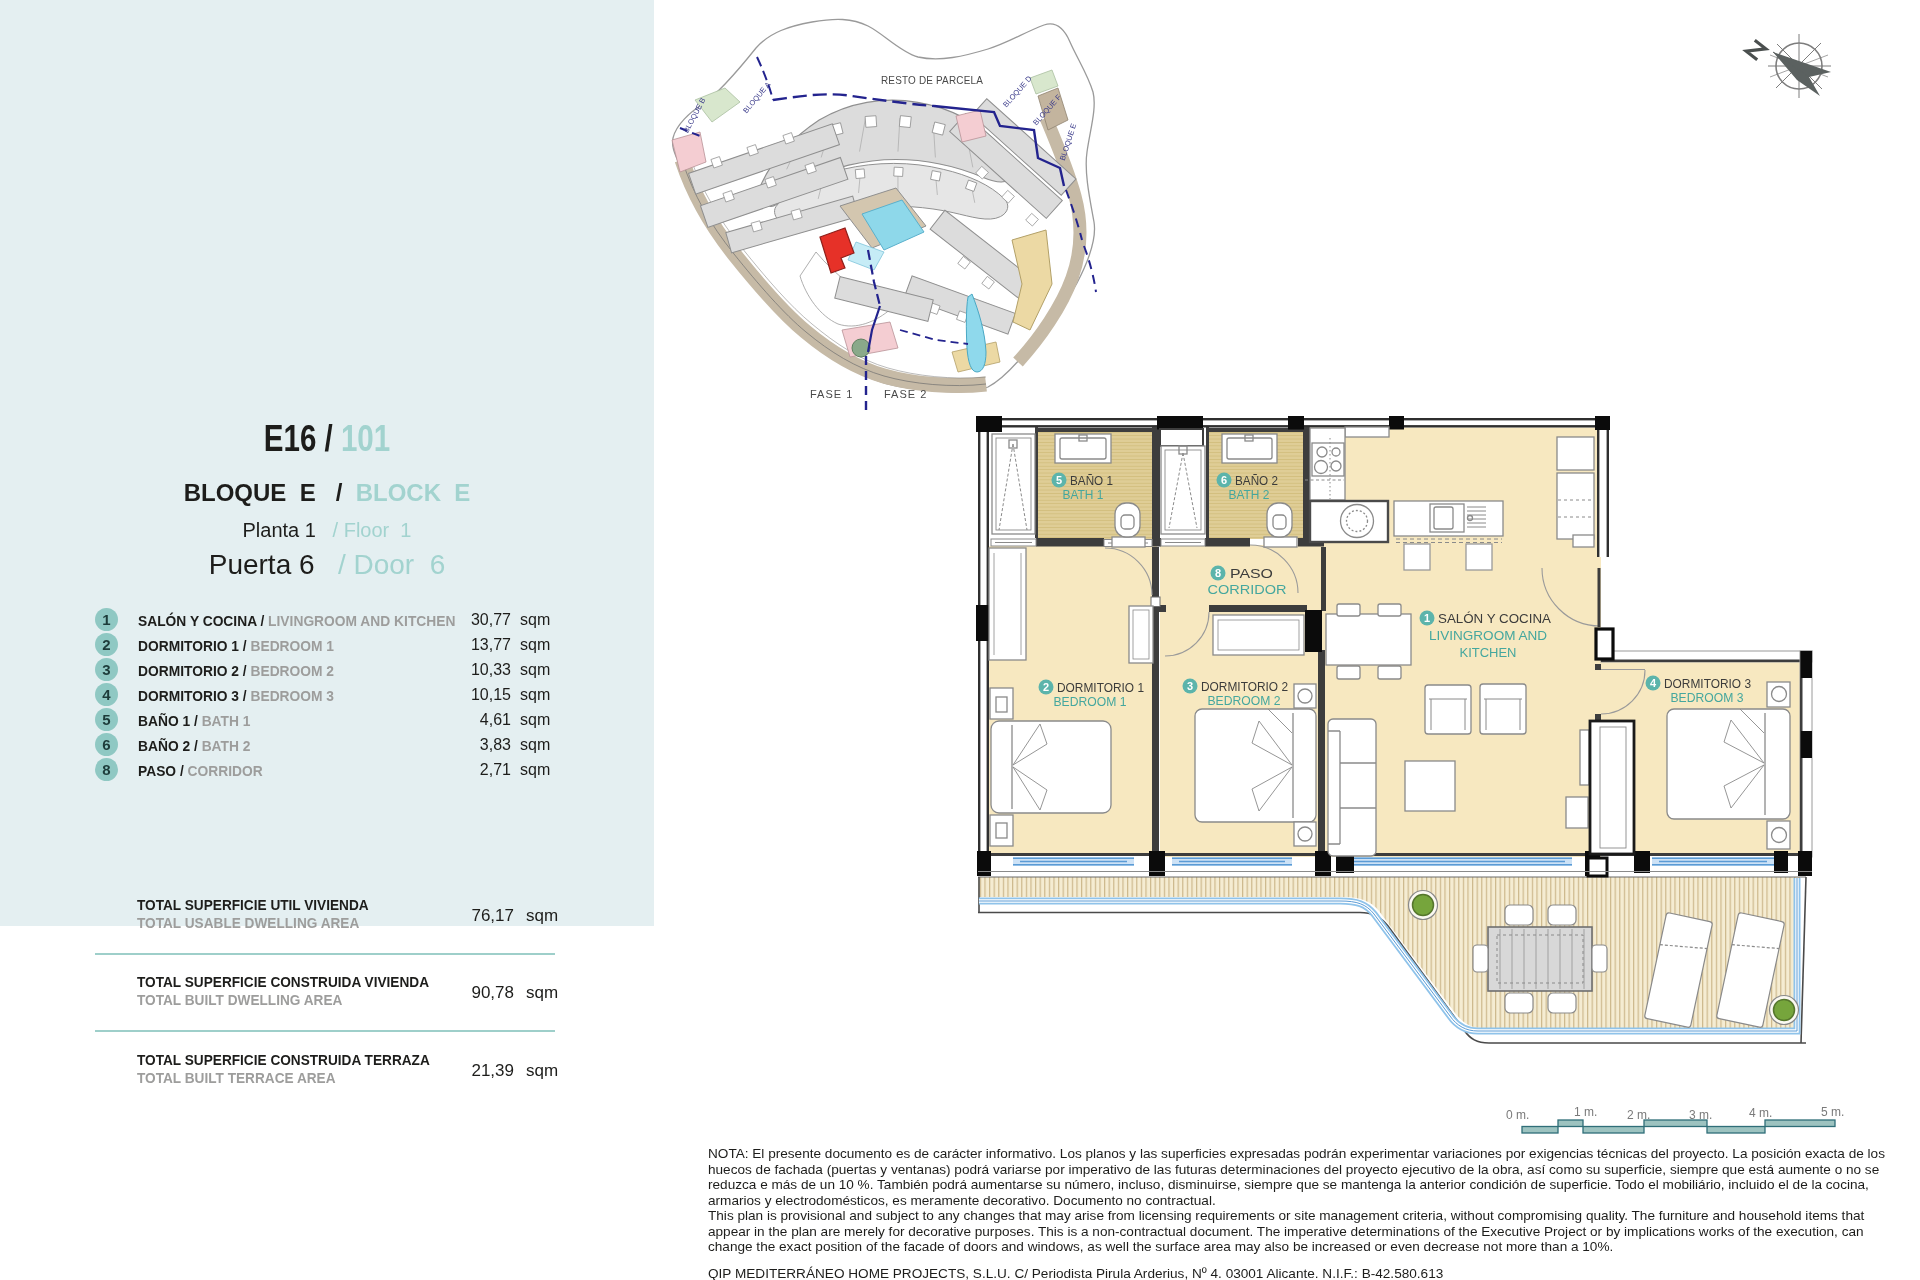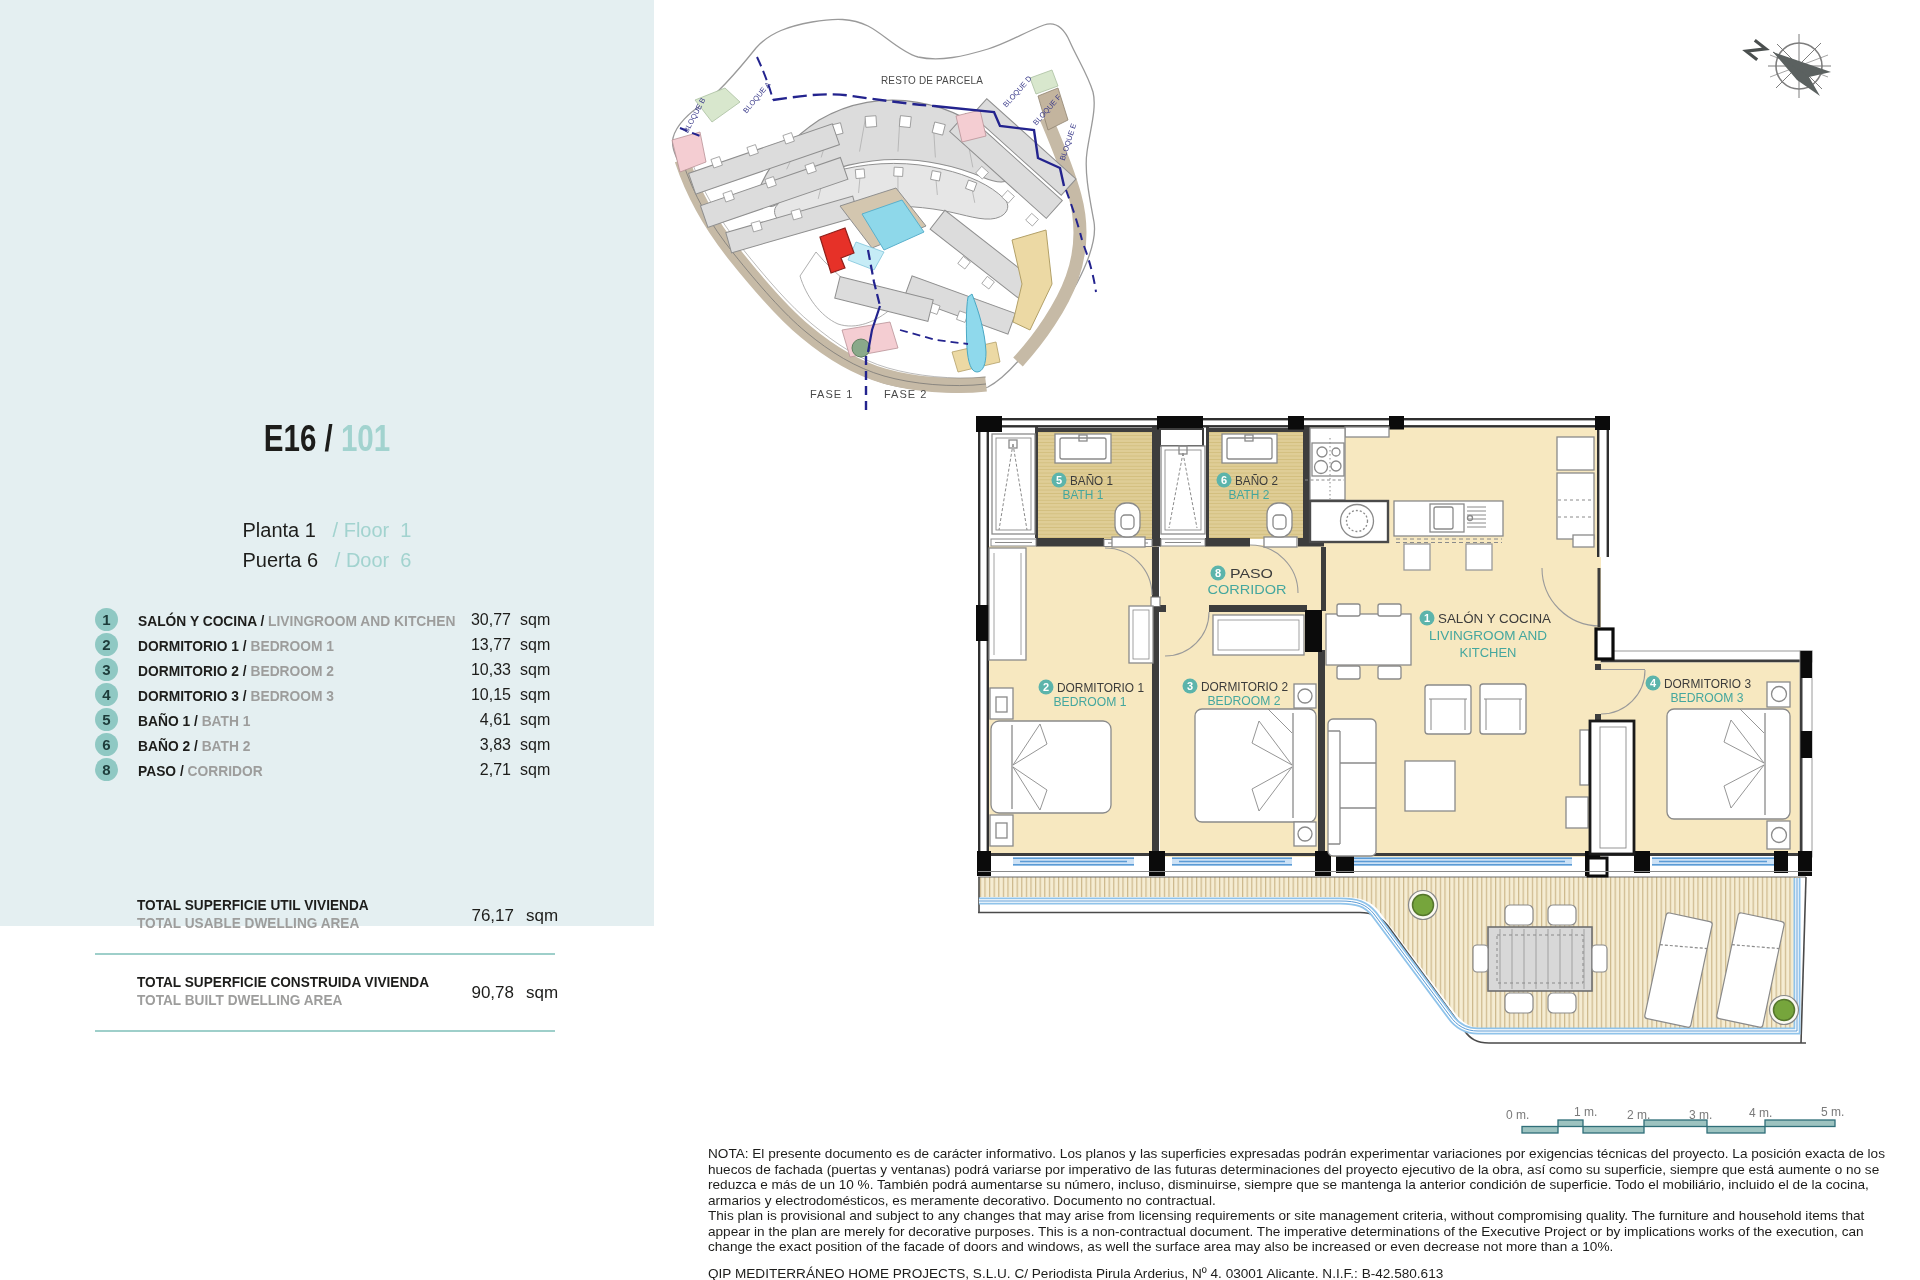--- a/index.html
+++ b/index.html
@@ -10,26 +10,29 @@
 </style>
 </head>
 <body>
 
 <div id="sidebar" class="abs">
 
   <div class="abs" style="left:0;top:418px;width:654px;text-align:center;font-size:36px;font-weight:bold;transform:scaleX(0.82);">
     <span class="tblack">E16 / </span><span class="tteal">101</span>
   </div>
 
+  <div class="abs" style="left:0;top:479px;width:654px;text-align:center;font-size:24px;font-weight:bold;">
+    <span class="tblack">BLOQUE&nbsp;&nbsp;E&nbsp;&nbsp;&nbsp;/&nbsp;&nbsp;</span><span class="tteal">BLOCK&nbsp;&nbsp;E</span>
+  </div>
 
   <div class="abs" style="left:0;top:519px;width:654px;text-align:center;font-size:20px;">
     <span class="tblack">Planta 1&nbsp;&nbsp;&nbsp;</span><span class="tteal">/ Floor&nbsp;&nbsp;1</span>
   </div>
 
-  <div class="abs" style="left:0;top:549px;width:654px;text-align:center;font-size:20px;">
+  <div class="abs" style="left:0;top:549px;width:654px;text-align:center;font-size:28px;">
     <span class="tblack">Puerta 6&nbsp;&nbsp;&nbsp;</span><span class="tteal">/ Door&nbsp;&nbsp;6</span>
   </div>
 
   <style>
     .row{position:absolute;left:95px;width:460px;height:24px;}
     .num{position:absolute;left:0;top:0;width:23px;height:23px;border-radius:50%;
       background:#8fc8c3;color:#1d3c3a;font-size:15px;font-weight:bold;text-align:center;line-height:23px;}
     .rname{position:absolute;left:43px;top:4px;font-size:15px;font-weight:bold;color:#1d1d1b;white-space:nowrap;transform:scaleX(0.92);transform-origin:0 0;}
     .rname .en{color:#9d9d9c;}
     .rval{position:absolute;left:355px;top:3px;width:106px;font-size:16px;color:#1d1d1b;text-align:right;white-space:nowrap;}
@@ -93,20 +96,25 @@
   <div class="tdiv" style="top:953px;"></div>
 
   <div class="trow" style="top:973px;">
       <div class="t1">TOTAL SUPERFICIE CONSTRUIDA VIVIENDA</div>
       <div class="t2">TOTAL BUILT DWELLING AREA</div>
       <div class="tval">90,78<span class="u">sqm</span></div>
     </div>
 
   <div class="tdiv" style="top:1030px;"></div>
 
+  <div class="trow" style="top:1051px;">
+      <div class="t1">TOTAL SUPERFICIE CONSTRUIDA TERRAZA</div>
+      <div class="t2">TOTAL BUILT TERRACE AREA</div>
+      <div class="tval">21,39<span class="u">sqm</span></div>
+    </div>
 </div>
 
 <svg id="art" class="abs" style="left:0;top:0;" width="1920" height="1280" viewBox="0 0 1920 1280">
 <defs>
   <pattern id="deckp" width="4.6" height="8" patternUnits="userSpaceOnUse">
     <rect width="4.6" height="8" fill="#f5ecd2"></rect>
     <rect x="0" width="1.2" height="8" fill="#cdb88c"></rect>
   </pattern>
   <pattern id="bathp" width="8" height="3.4" patternUnits="userSpaceOnUse">
     <rect width="8" height="3.4" fill="#dfcd96"></rect>

